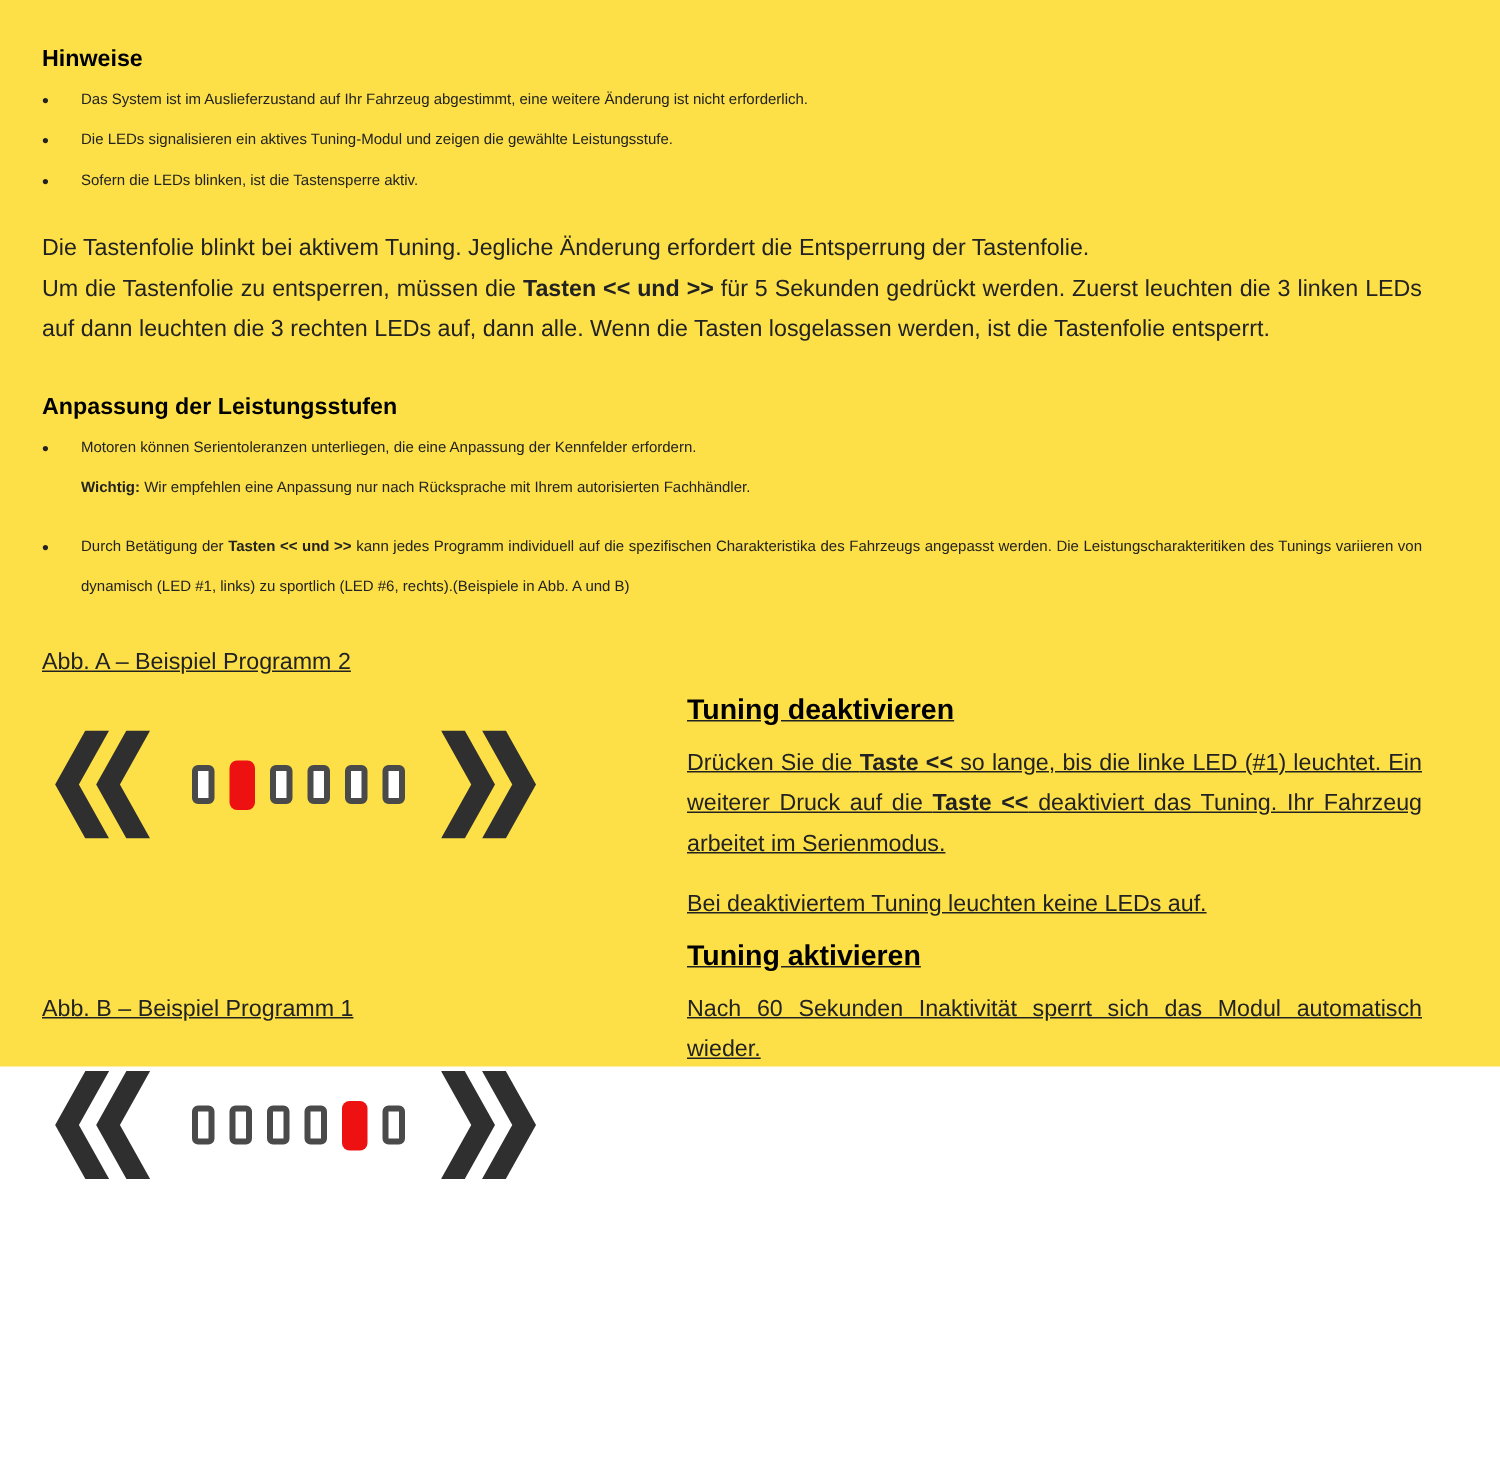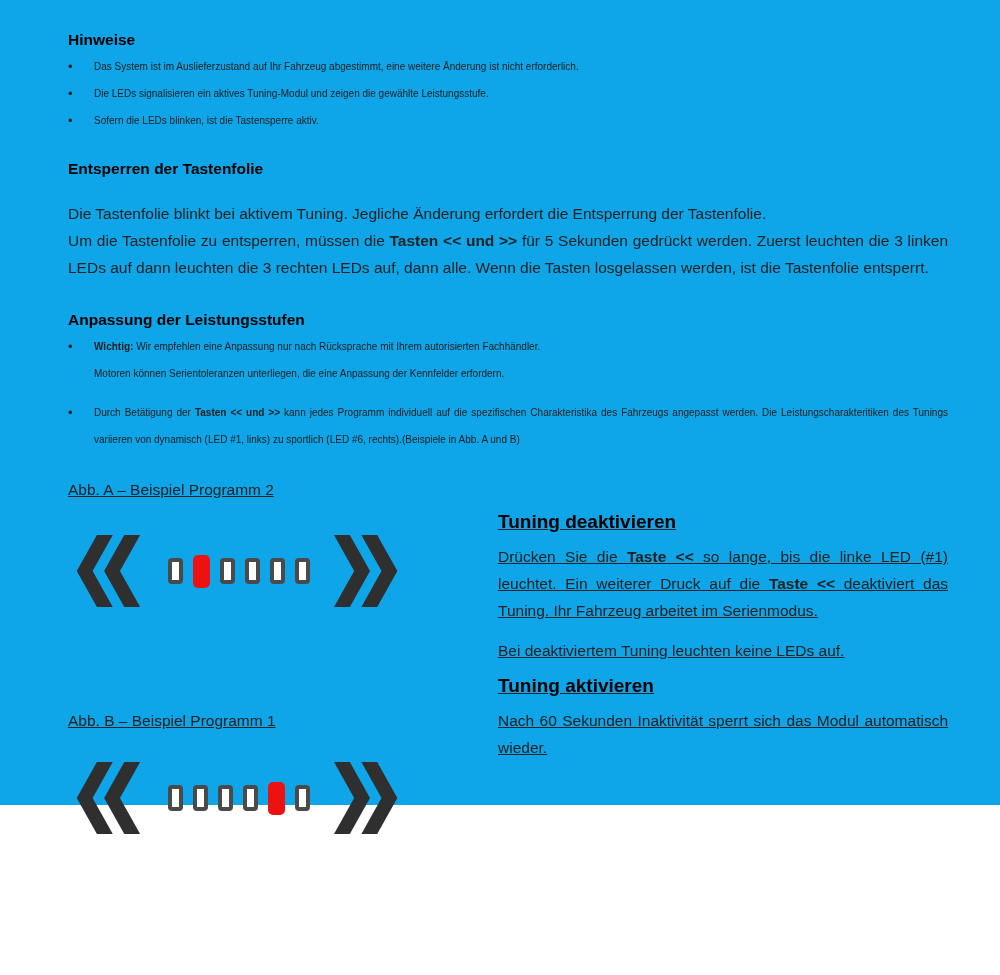--- a/index.html
+++ b/index.html
@@ -3,23 +3,23 @@
 <meta charset="utf-8">
 <style>
   html,body{margin:0;padding:0;background:#ffffff;}
   body{
     font-family:"Liberation Sans","DejaVu Sans",sans-serif;
     color:var(--text,#222222);
     width:1000px;height:975px;overflow:hidden;
   }
   .page{
     box-sizing:border-box;
-    width:1000px;height:805px;
-    padding:26px 52px 0 68px;
-    background:#0ea5e9;
+    width:1000px;height:711px;
+    padding:26px 52px 0 28px;
+    background:#fde047;
   }
   .h{
     margin:0;font-size:15.5px;line-height:27px;font-weight:700;
     color:var(--heading,#000000);
   }
   .h3{
     margin:0;font-size:19px;line-height:27px;font-weight:700;
     color:var(--heading,#000000);
   }
   .para{margin:0;font-size:15.5px;line-height:27px;}
@@ -69,31 +69,30 @@
     <li>
       <span class="dot">•</span>
       <div class="btxt">Die LEDs signalisieren ein aktives Tuning-Modul und zeigen die gewählte Leistungsstufe.</div>
     </li>
     <li>
       <span class="dot">•</span>
       <div class="btxt">Sofern die LEDs blinken, ist die Tastensperre aktiv.</div>
     </li>
   </ul>
 
-  <h2 class="h mt21">Entsperren der Tastenfolie</h2>
   <p class="para mt15">Die Tastenfolie blinkt bei aktivem Tuning. Jegliche Änderung erfordert die Entsperrung der Tastenfolie.</p>
   <p class="para j"><span>Um die Tastenfolie zu entsperren, müssen die </span><span style="font-weight: 700;">Tasten &lt;&lt; und &gt;&gt;</span><span> für 5 Sekunden gedrückt werden. Zuerst leuchten die 3 linken LEDs auf dann leuchten die 3 rechten LEDs auf, dann alle. Wenn die Tasten losgelassen werden, ist die Tastenfolie entsperrt.</span></p>
 
   <h2 class="h mt25">Anpassung der Leistungsstufen</h2>
   <ul class="bullets mt7">
     <li>
       <span class="dot">•</span>
       <div class="btxt">
+        <div>Motoren können Serientoleranzen unterliegen, die eine Anpassung der Kennfelder erfordern.</div>
         <div><span style="font-weight: 700;">Wichtig:</span><span> Wir empfehlen eine Anpassung nur nach Rücksprache mit Ihrem autorisierten Fachhändler.</span></div>
-        <div>Motoren können Serientoleranzen unterliegen, die eine Anpassung der Kennfelder erfordern.</div>
       </div>
     </li>
     <li class="gap">
       <span class="dot">•</span>
       <div class="btxt j"><span>Durch Betätigung der </span><span style="font-weight: 700;">Tasten &lt;&lt; und &gt;&gt;</span><span> kann jedes Programm individuell auf die spezifischen Charakteristika des Fahrzeugs angepasst werden. Die Leistungscharakteritiken des Tunings variieren von dynamisch (LED #1, links) zu sportlich (LED #6, rechts).(Beispiele in Abb. A und B)</span></div>
     </li>
   </ul>
 
   <div class="twocol">
 

